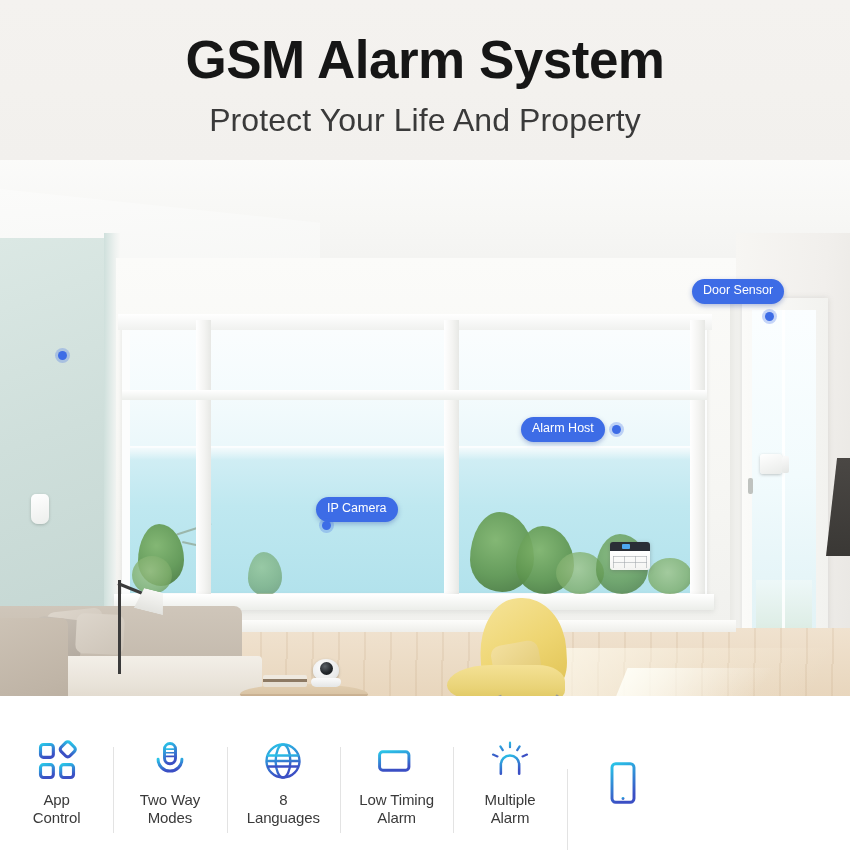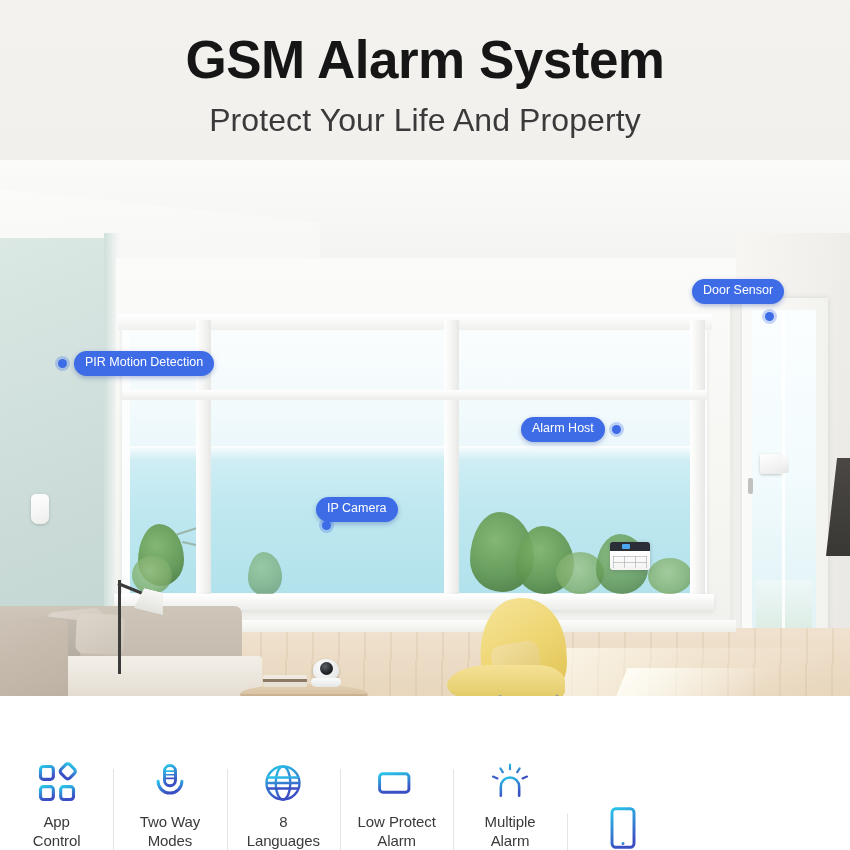--- a/index.html
+++ b/index.html
@@ -293,21 +293,21 @@
   .pin {
     width:9px; height:9px; border-radius:50%;
     background:#3d6ce6;
     box-shadow:0 0 0 3px rgba(61,108,230,.28);
     flex:none;
   }
 
   
   .footer {
     position:absolute; left:0; top:696px; width:680px; height:154px;
-    background:#ffffff; display:flex; align-items:flex-end;
+    background:#ffffff; display:flex; align-items:center;
     padding-top:20px; z-index:7;
   }
   .feature {
     flex:1 1 0; position:relative;
     display:flex; flex-direction:column; align-items:center; gap:8px;
     padding:0 4px;
   }
   .feature + .feature::before {
     content:""; position:absolute; left:0; top:8px;
     width:1px; height:86px; background:#e3e3e3;
@@ -399,21 +399,20 @@
     <div class="dev host-dev"></div>
     <div class="dev host-keys"></div>
     <div class="dev host-led"></div>
     <div class="dev cam-body"></div>
     <div class="dev cam-lens"></div>
     <div class="dev cam-base"></div>
   </div>
 
   <div class="callout" style="left:58px;top:351px;">
     <span class="pin"></span>
-    <span class="pill">PIR Motion Detection</span>
   </div>
 
   <div class="callout" style="left:692px;top:279px;">
     <span class="pill">Door Sensor</span>
   </div>
   <div class="ph pin" style="position:absolute;left:765px;top:312px;z-index:5;"></div>
 
   <div class="callout" style="left:521px;top:417px;">
     <span class="pill">Alarm Host</span>
     <span class="pin"></span>
@@ -502,21 +501,21 @@
               <stop offset="100%" stop-color="#3b4fc4"></stop>
             </linearGradient>
           </defs>
         <g fill="none" stroke="url(#g4)" stroke-width="3.2" stroke-linejoin="round">
           <rect x="5" y="14" width="32" height="20" rx="3.5"></rect>
           <path d="M41 21v6" stroke-width="5" stroke-linecap="round"></path>
           <path d="M12 20v8" stroke-width="4" stroke-linecap="round"></path>
         </g>
       </svg>
       <div class="f-label">
-        <span>Low Protect</span><br>
+        <span>Low Timing</span><br>
         <span>Alarm</span>
       </div>
     </div>
 
     <div class="feature">
       <svg class="f-icon" viewBox="0 0 48 48">
         <defs>
             <linearGradient id="g5" x1="0" y1="0" x2="0.3" y2="1">
           <stop offset="0%" stop-color="#29c5e8"></stop>
               <stop offset="100%" stop-color="#3b4fc4"></stop>

